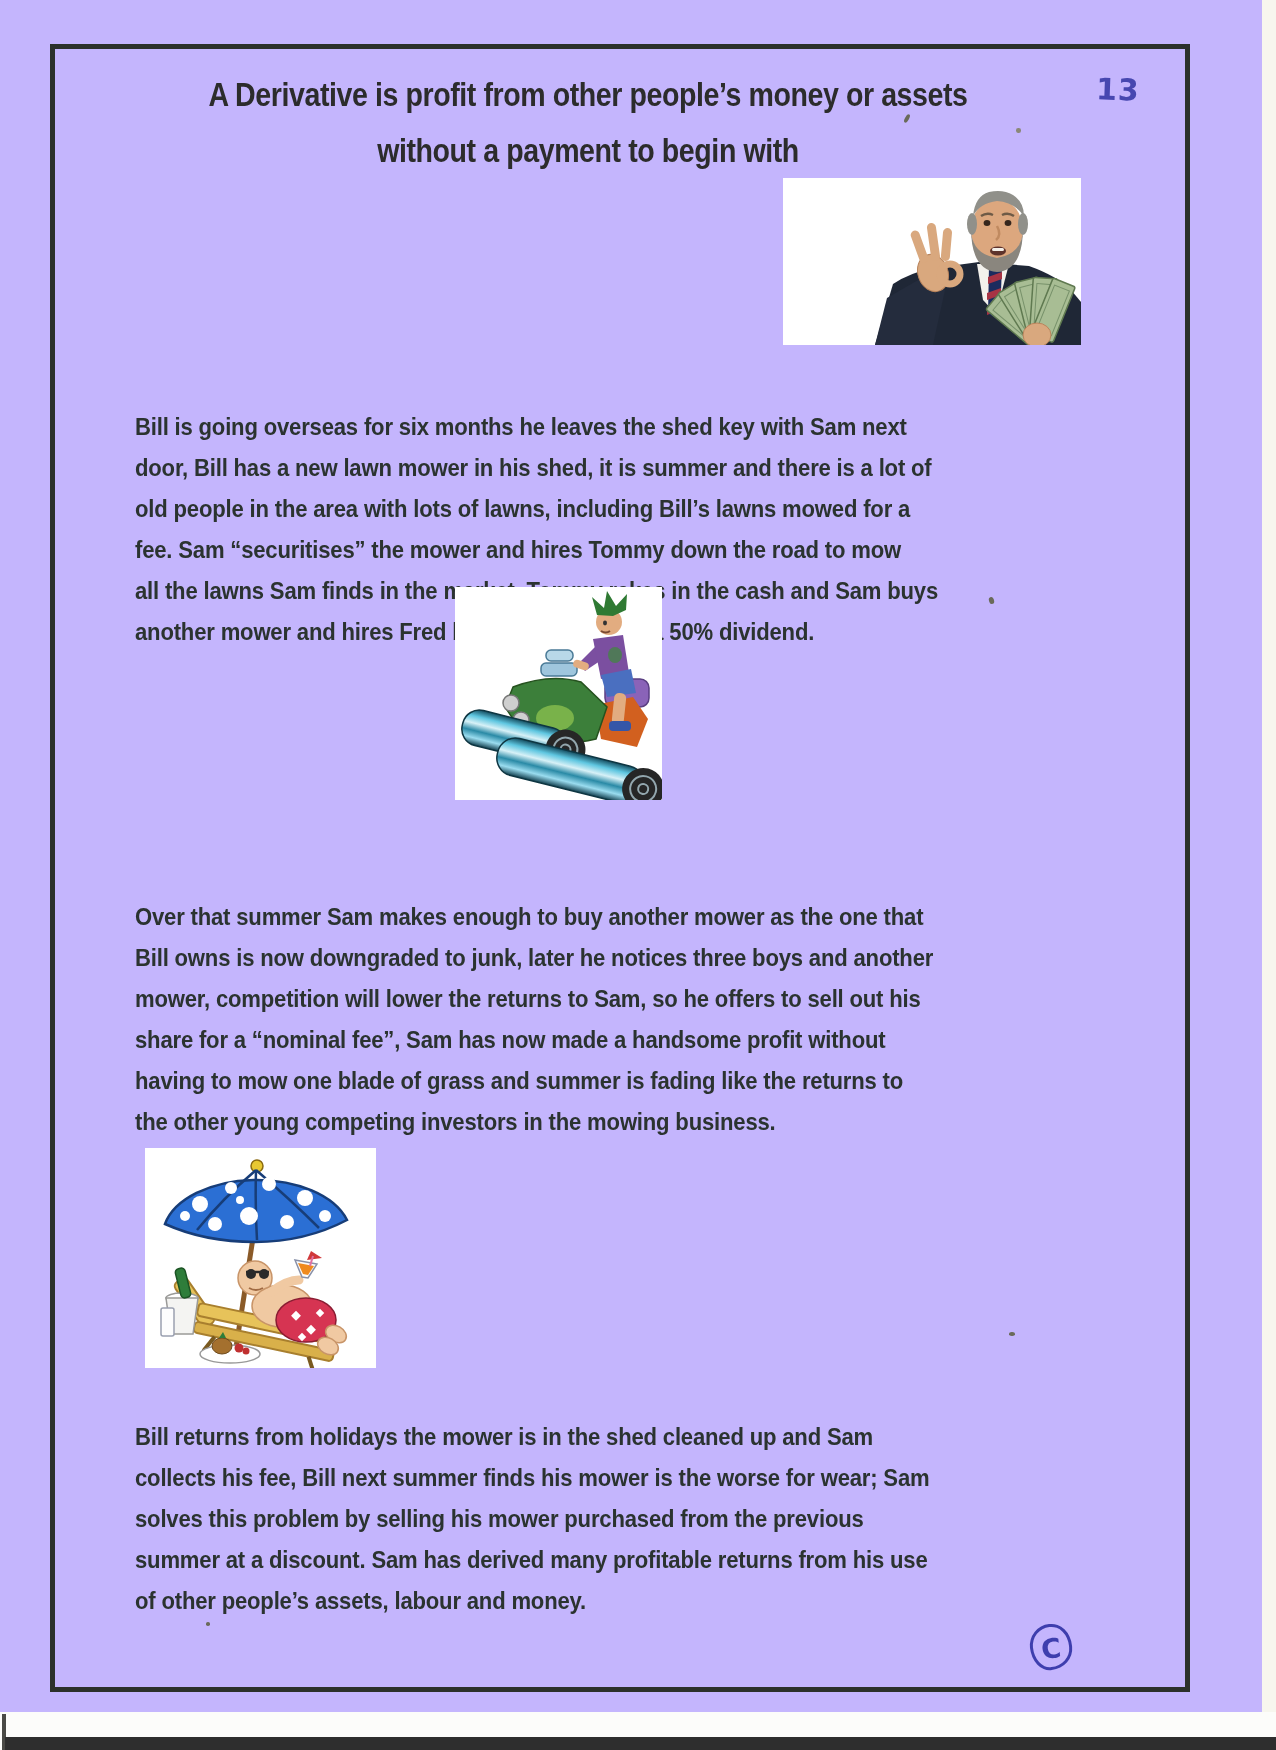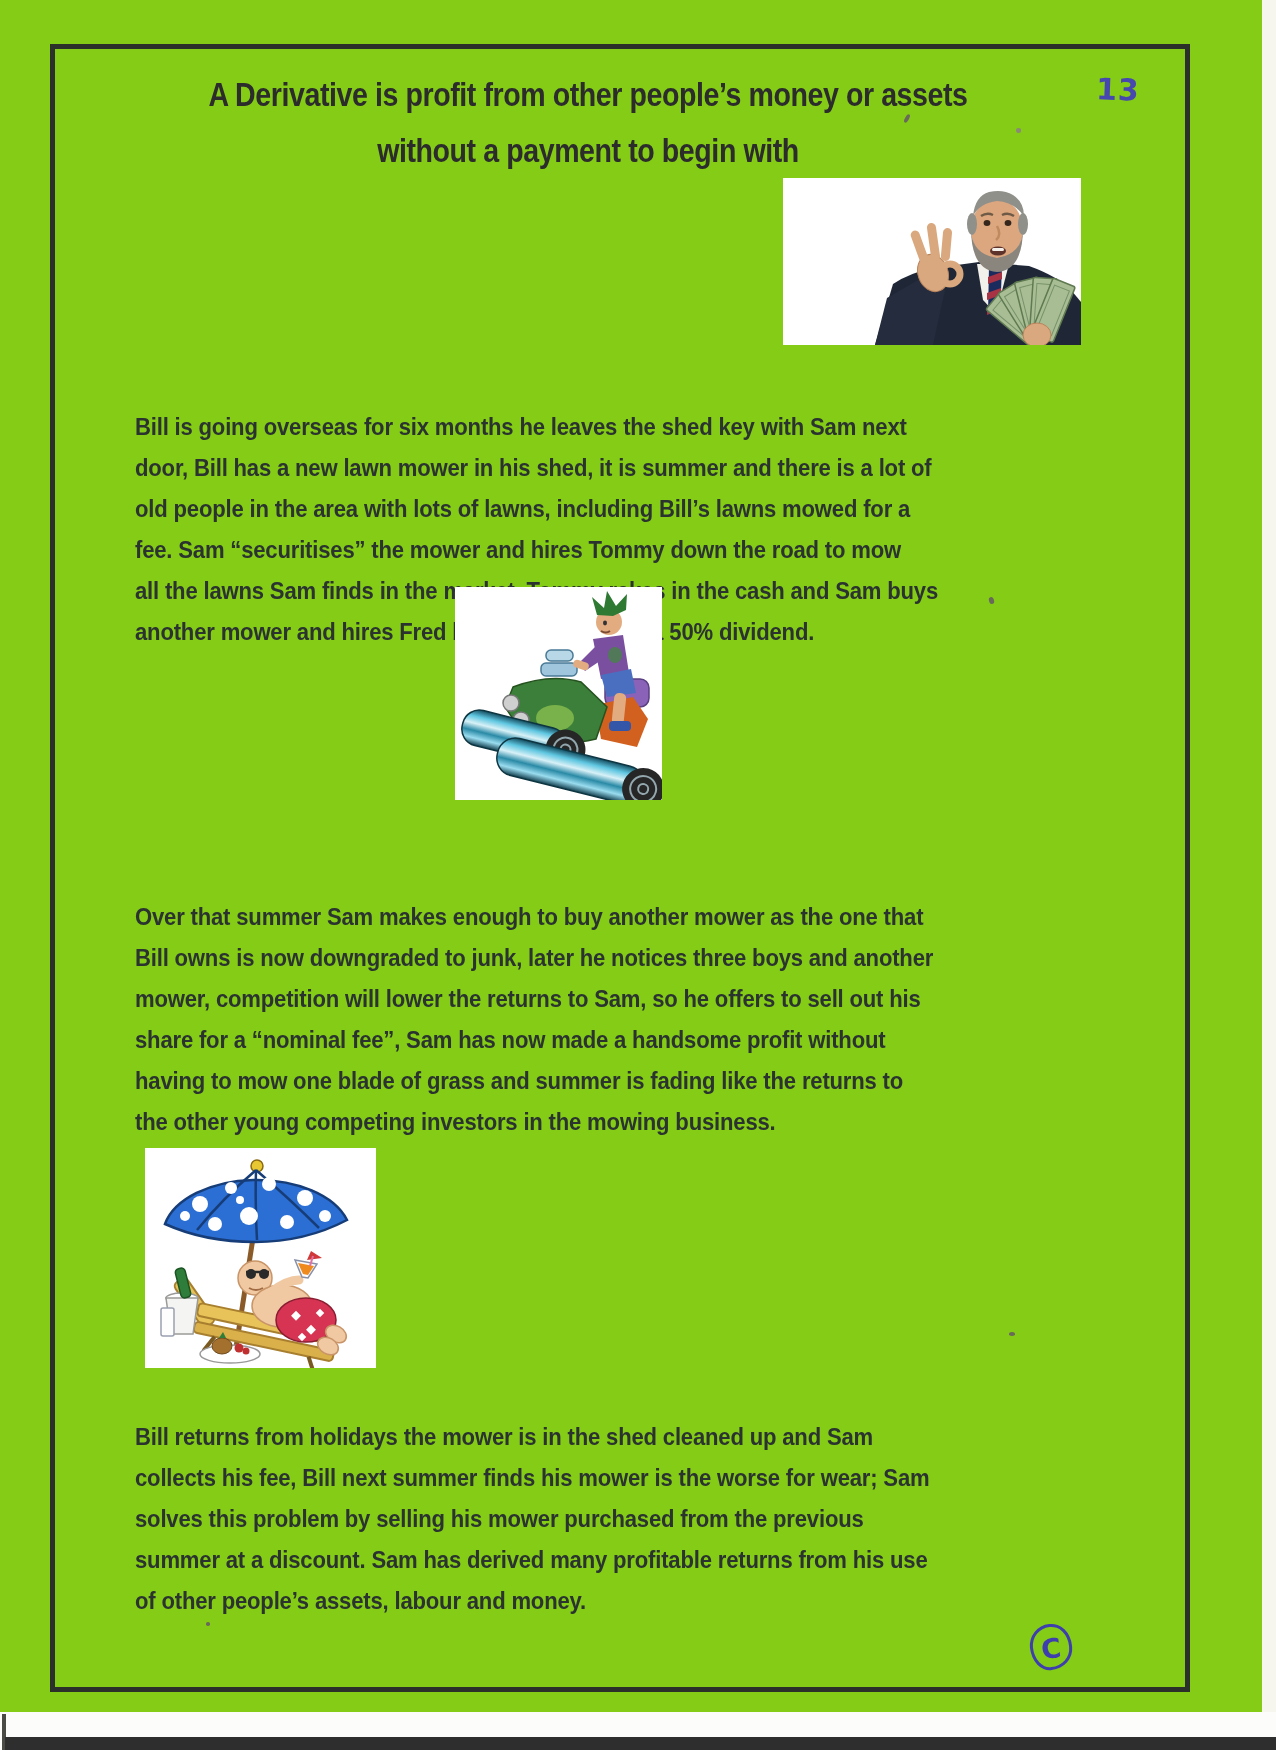--- a/index.html
+++ b/index.html
@@ -1,18 +1,18 @@
 <!DOCTYPE html>
 <html><head>
 <meta charset="utf-8">
 <style>
   html,body{margin:0;padding:0;background:#e8e7da;}
   .page{
     position:relative;width:1276px;height:1750px;overflow:hidden;
-    background:#84cc16;
+    background:#c4b5fd;
     font-family:"Liberation Sans", sans-serif;
   }
   .frame{
     position:absolute;left:50px;top:44px;width:1140px;height:1648px;
     border:5px solid #2c302b;box-sizing:border-box;
   }
   .title-block{
     position:absolute;left:88px;top:66px;width:1000px;
     text-align:center;font-weight:700;font-size:34px;line-height:56px;
     color:#2c2c2c;letter-spacing:-0.5px;

